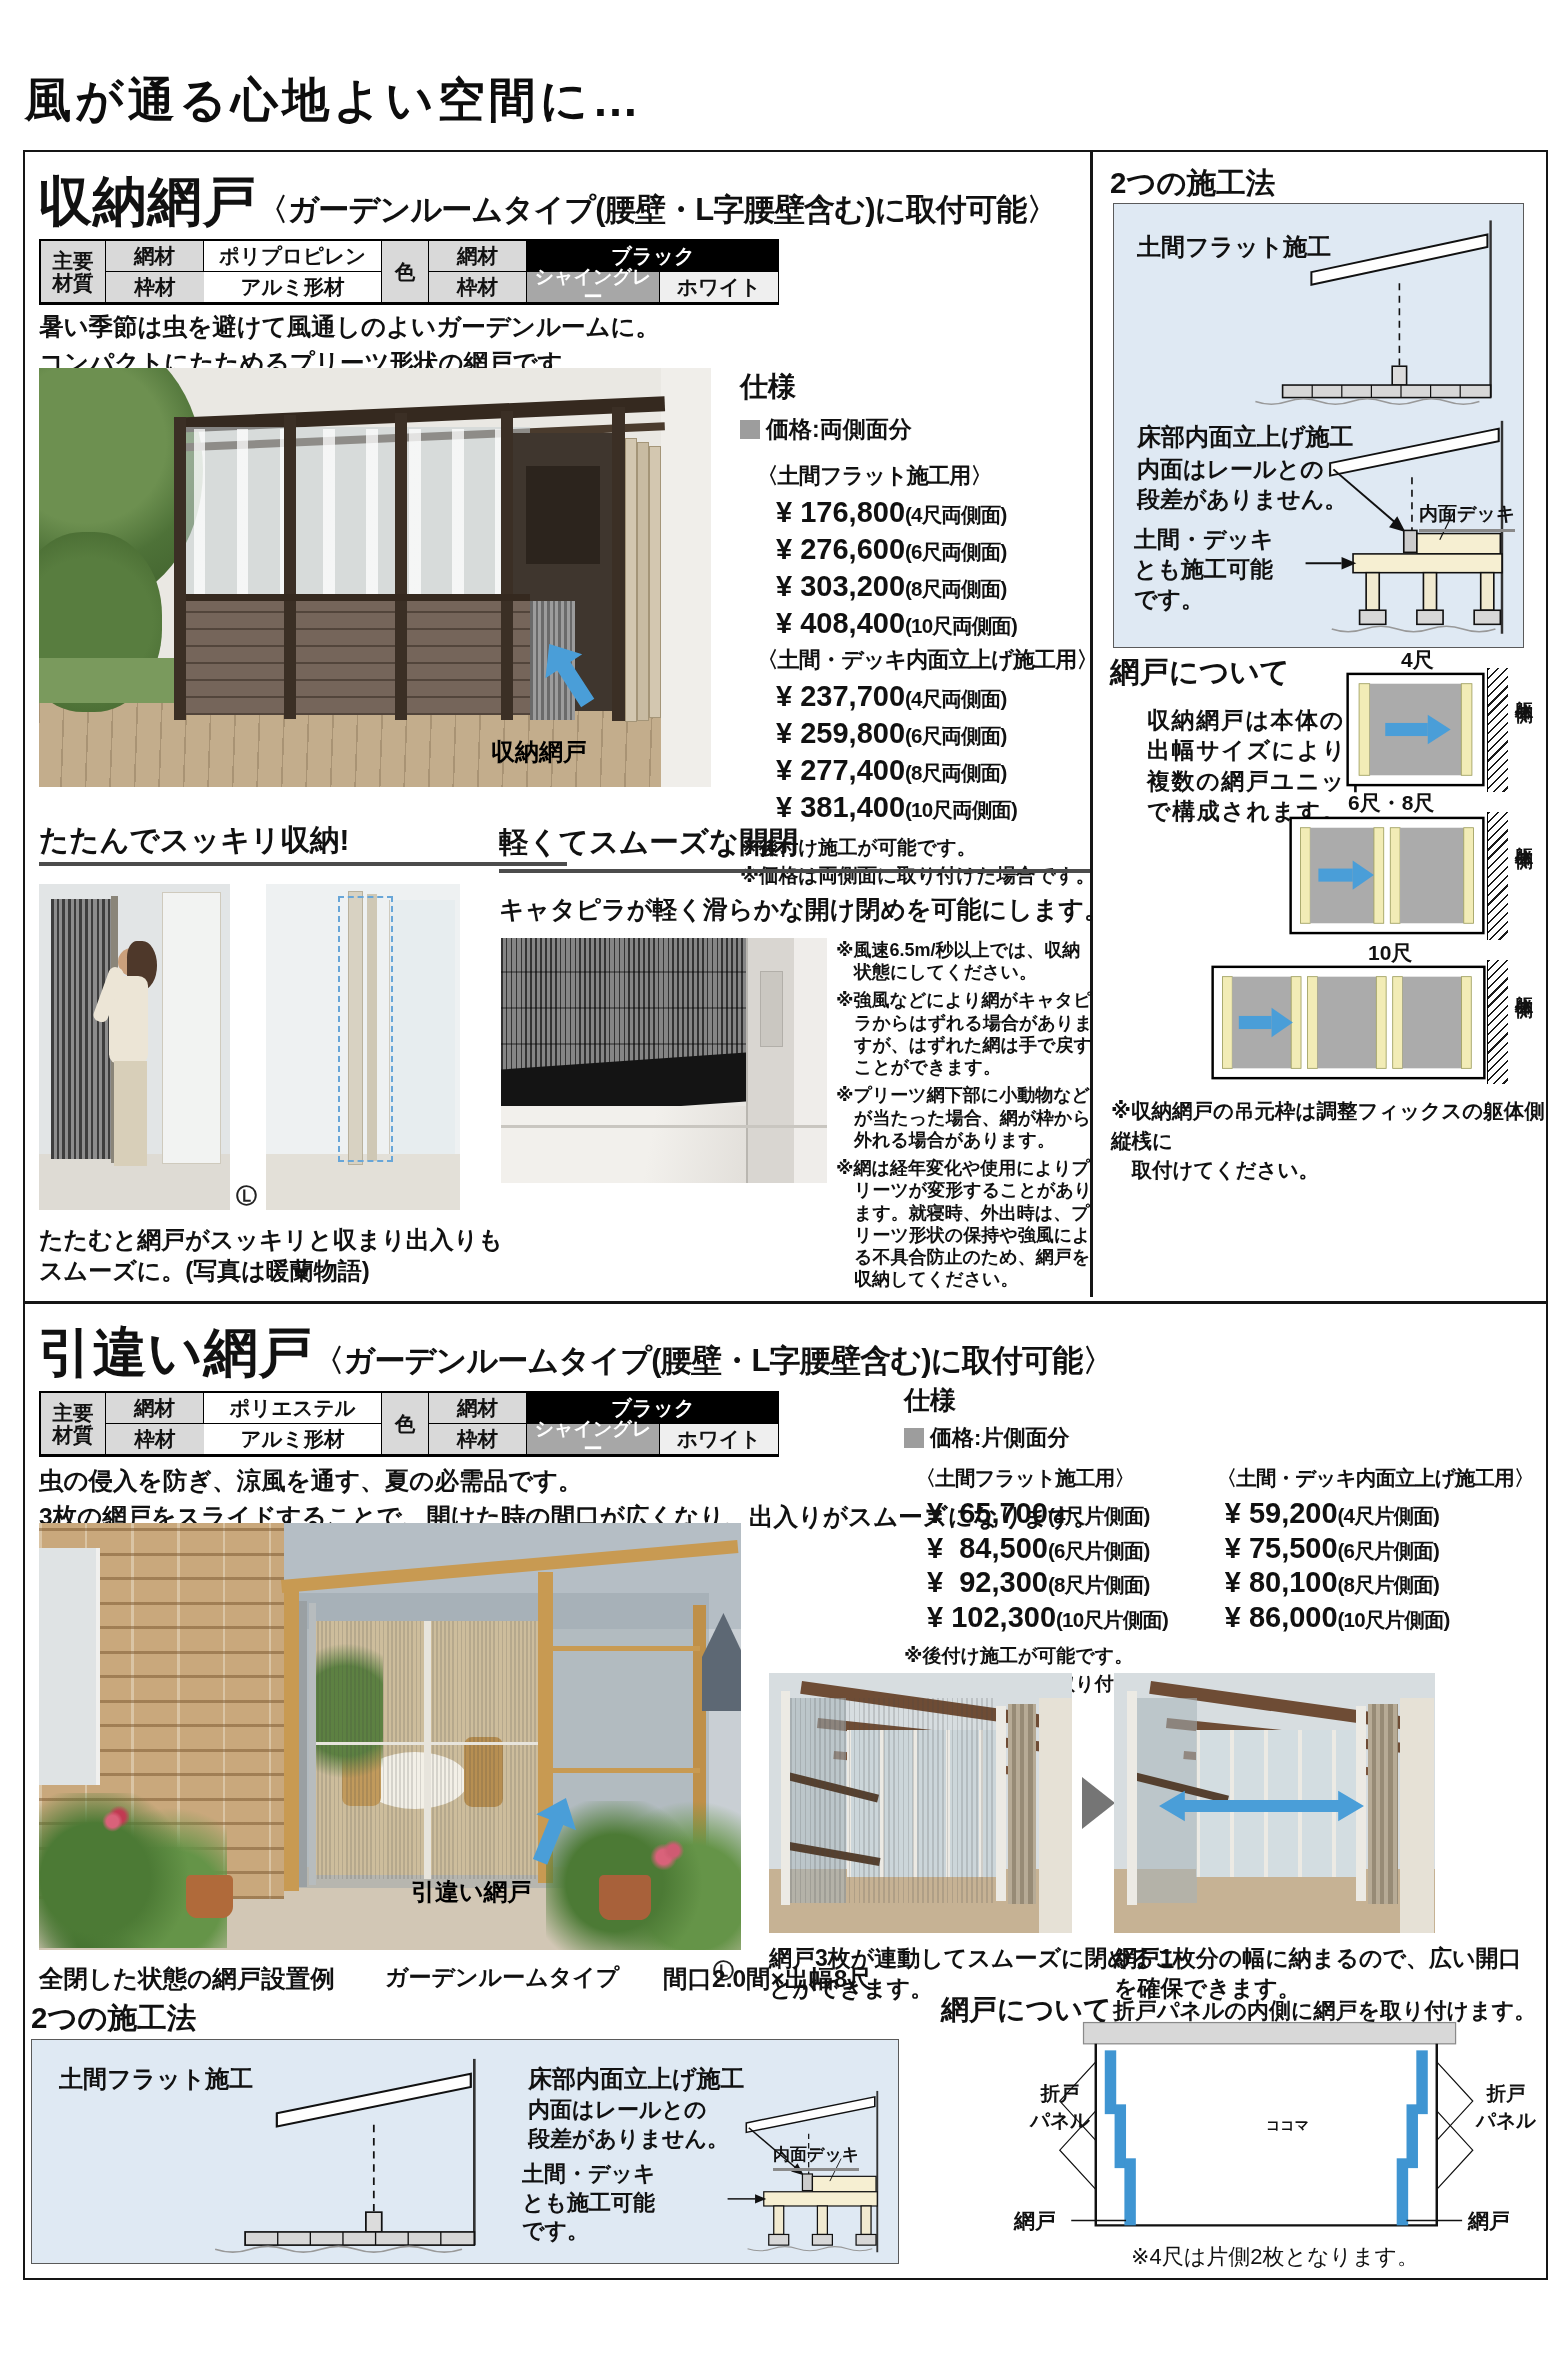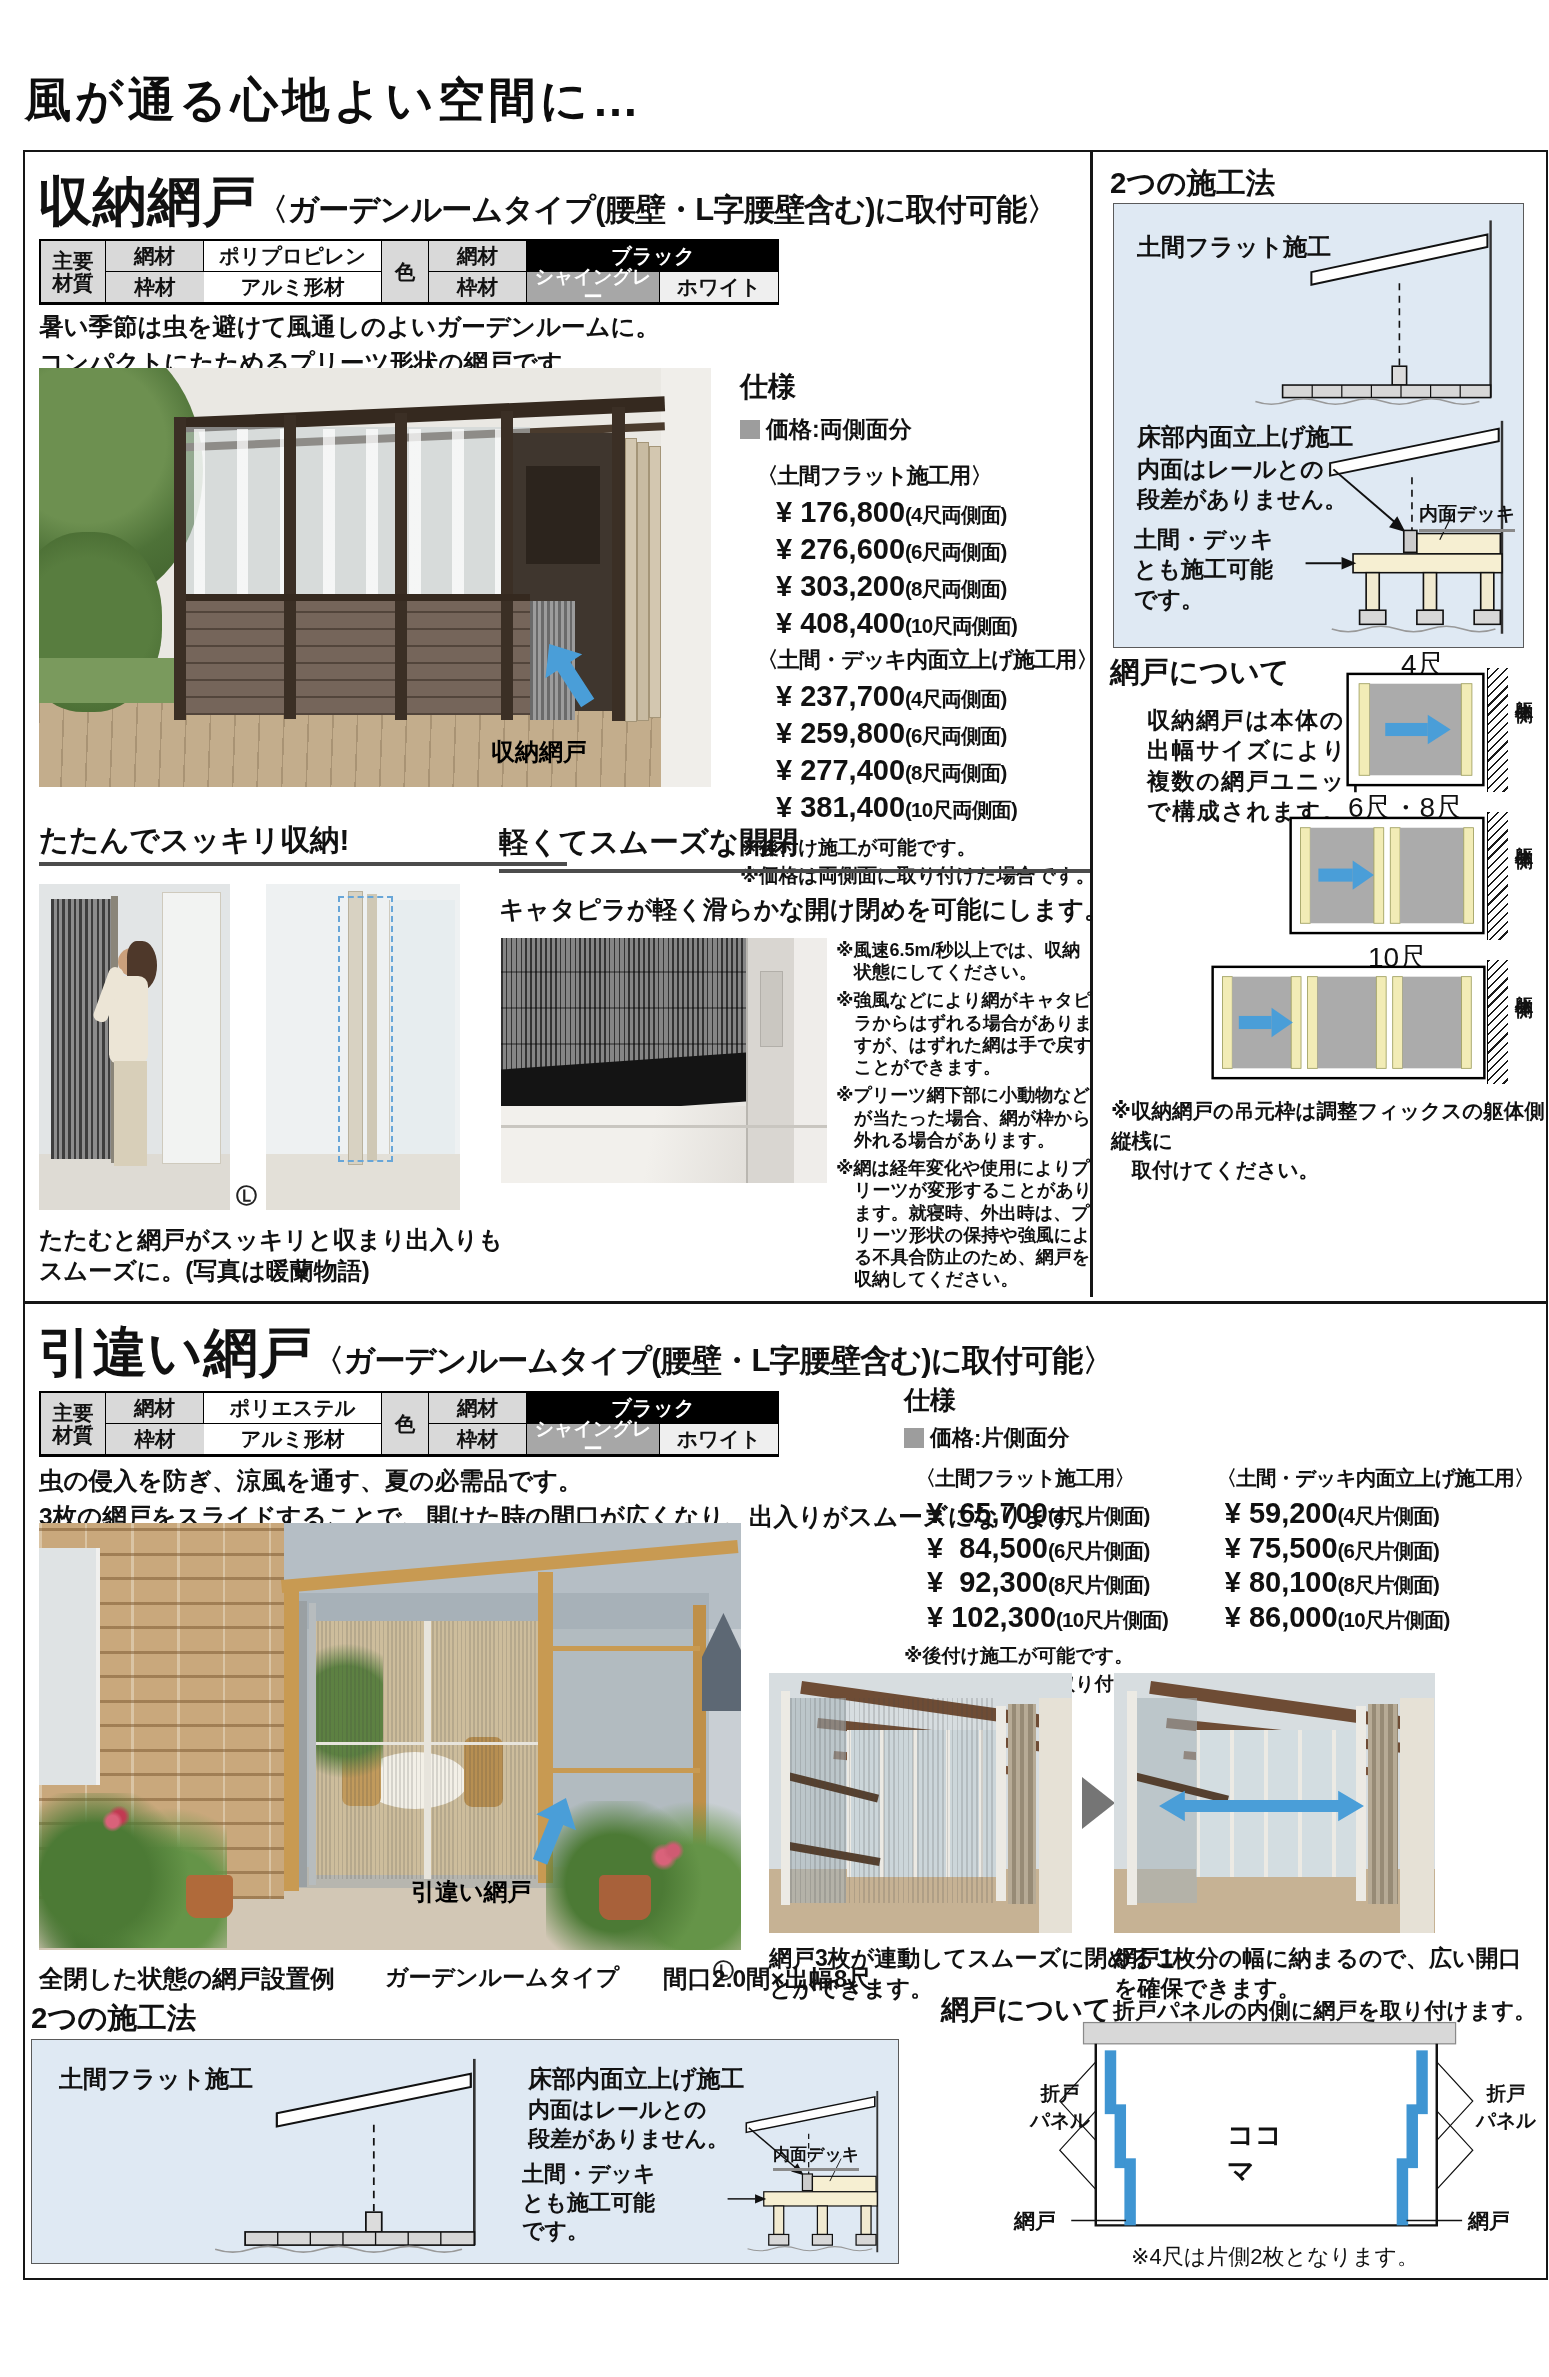--- a/index.html
+++ b/index.html
@@ -39,21 +39,21 @@
   .rule{height:4.1px;background:#4c4c4c}
   .lead{font-size:25px;font-weight:700}
   .notes22{font-size:18px;font-weight:600;line-height:1.24;width:260px}
   .notes22 div{margin-bottom:5.7px;text-indent:-1em;padding-left:1em}
   
   .rc-h{font-size:29.5px;font-weight:900}
   .bluebox{background:#dfe9f3;border:1.6px solid #5a5a5a}
   .diag-label{font-size:24px;font-weight:800}
   .diag-txt{font-size:23px;font-weight:600;line-height:1.3}
   .deck-label{font-size:19px;font-weight:600;border-bottom:3.3px solid #8a8a8a;padding-bottom:1.6px}
-  .size-label{font-size:28px;font-weight:400}
+  .size-label{font-size:21px;font-weight:700}
   .vert-label{writing-mode:vertical-rl;font-size:18px;font-weight:700;letter-spacing:2.5px}
   .hatch{background:repeating-linear-gradient(135deg,#1a1a1a 0 1.6px,transparent 1.6px 6.5px);border-left:1.6px solid #000}
   .about-desc{font-size:23px;font-weight:600;line-height:1.32;letter-spacing:1.6px}
   .photo{position:absolute;overflow:hidden}
   .photo-label{font-size:24px;font-weight:700;color:#000}
   .cap{font-size:23px;font-weight:600;line-height:1.3}
   .lmark{font-size:21px;font-weight:600;color:#222}
   .tri-right{width:0;height:0;border-left:33px solid #757575;border-top:26px solid transparent;border-bottom:26px solid transparent}
   .blue-arrow{fill:#4a9ed8}
 </style>
@@ -557,19 +557,19 @@
     <line x1="480" y1="246" x2="548" y2="246" stroke="#111" stroke-width="2"></line>
   </svg>
   <div class="ab" style="left:1019px;top:2080px;width:82px;text-align:center;font-size:19.6px;font-weight:600">
     <div>折戸</div>
     <div>パネル</div>
   </div>
   <div class="ab" style="left:1469px;top:2080px;width:74px;text-align:center;font-size:19.6px;font-weight:600">
     <div>折戸</div>
     <div>パネル</div>
   </div>
-  <div class="ab" style="left:1227px;top:2117px;width:82px;text-align:left;font-size:27px;font-weight:600">ココマ</div>
+  <div class="ab" style="left:1227px;top:2117px;width:82px;text-align:right;font-size:14px;font-weight:600">ココマ</div>
   <div class="ab" style="left:1014px;top:2207px;width:52px;font-size:21px;font-weight:600">網戸</div>
   <div class="ab" style="left:1468px;top:2207px;width:52px;font-size:21px;font-weight:600">網戸</div>
   <div class="ab" style="left:1131px;top:2242px;font-size:22px;font-weight:400">※4尺は片側2枚となります。</div>
 
 </div>
 
 
 </body></html>

